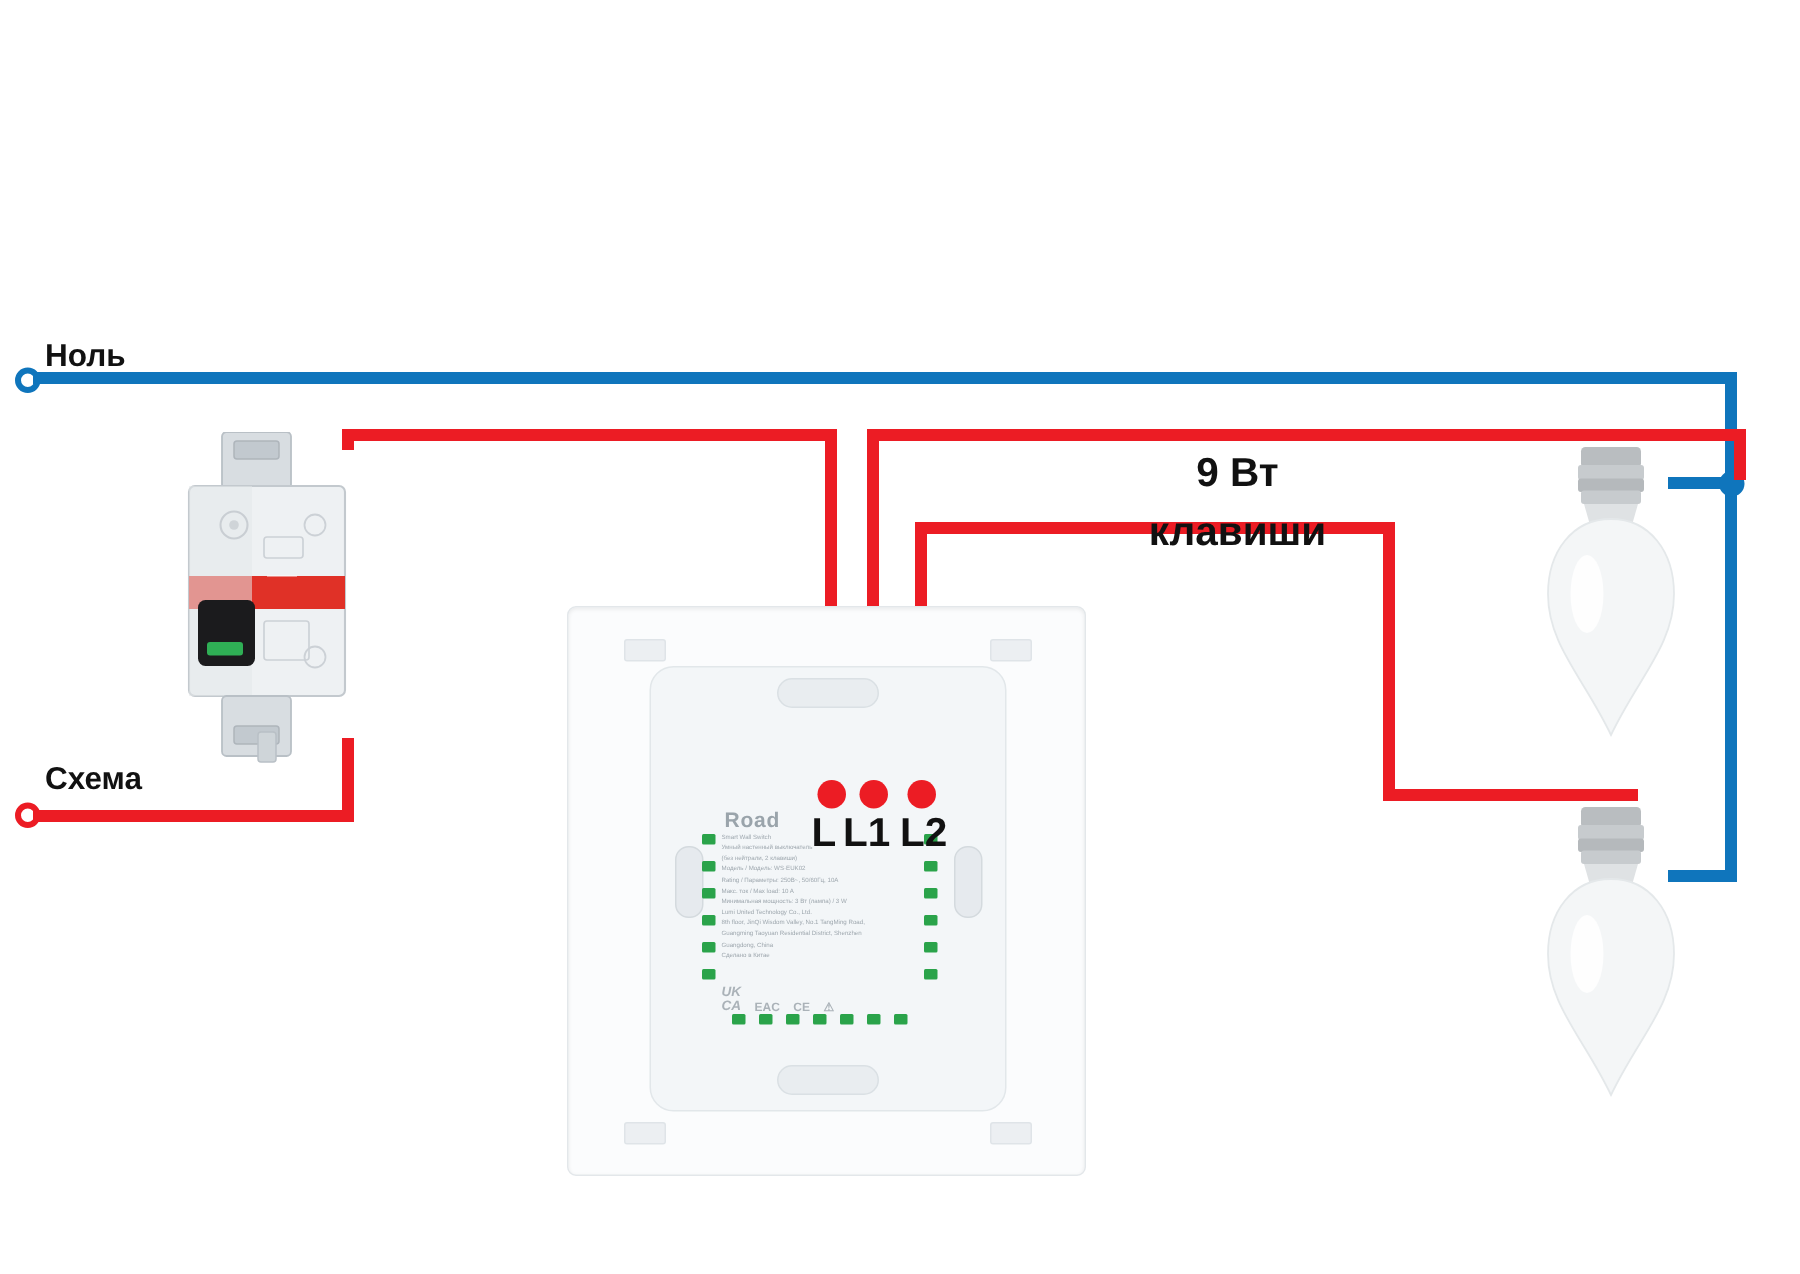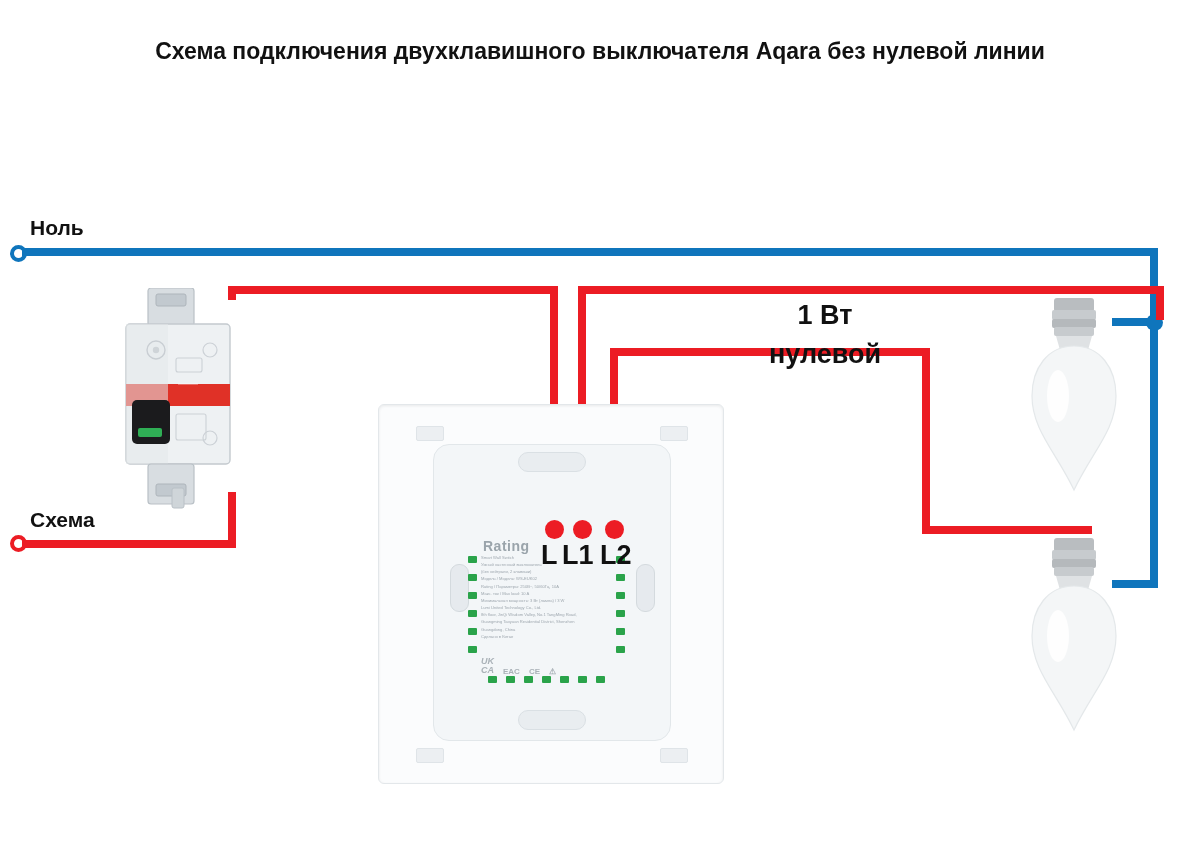--- a/index.html
+++ b/index.html
@@ -200,26 +200,23 @@
     z-index: 25;
   }
   #bulb-top { left: 1022px; top: 296px; }
   #bulb-bottom { left: 1022px; top: 536px; }
 </style>
 </head>
 <body>
 
 <div id="stage">
 
-  <div id="title">
-    <span class="light">Схема подключения двухклавишного выключателя Aqara </span><span class="strong">без нулевой линии</span>
-  </div>
 
   <div class="terminal-dot" style="left:10px; top:245px; width:17px; height:17px; border:4px solid #0f75bc; background:#ffffff;"></div>
-  <div class="side-label" style="left:30px; top:216px;">Ноль</div>
+  <div class="side-label" style="left:30px; top:226px;">Ноль</div>
 
   <div class="wire blue" style="left:22px; top:248px; width:1136px; height:8px;"></div>
 
   <div class="wire blue" style="left:1150px; top:248px; width:8px; height:340px;"></div>
 
   <div class="wire blue" style="left:1112px; top:318px; width:46px; height:8px;"></div>
   <div class="terminal-dot" style="left:1146px; top:314px; width:17px; height:17px; background:#0f75bc;"></div>
 
   <div class="wire blue" style="left:1112px; top:580px; width:46px; height:8px;"></div>
 
@@ -236,22 +233,22 @@
   <div class="wire" style="left:578px; top:286px; width:8px; height:250px;"></div>
   <div class="wire" style="left:578px; top:286px; width:586px; height:8px;"></div>
   <div class="wire" style="left:1156px; top:286px; width:8px; height:34px;"></div>
 
   <div class="wire" style="left:610px; top:348px; width:8px; height:190px;"></div>
   <div class="wire" style="left:610px; top:348px; width:320px; height:8px;"></div>
   <div class="wire" style="left:922px; top:348px; width:8px; height:186px;"></div>
   <div class="wire" style="left:922px; top:526px; width:170px; height:8px;"></div>
 
   <div id="watt-note">
-    <span>1 Вт</span>
-    <span class="line2">нулевой</span>
+    <span>9 Вт</span>
+    <span class="line2">клавиши</span>
   </div>
 
   <div id="breaker">
     <svg width="124" height="222" viewBox="0 0 124 222">
 
       <rect x="30" y="0" width="46" height="38" rx="3" fill="#d8dde1" stroke="#b9c0c6" stroke-width="1.2"></rect>
       <rect x="38" y="6" width="30" height="12" rx="2" fill="#c2c9cf" stroke="#aeb5bb" stroke-width="1"></rect>
 
       <rect x="8" y="36" width="104" height="140" rx="4" fill="#eef1f3" stroke="#c3c9ce" stroke-width="1.4"></rect>
 
@@ -306,21 +303,21 @@
     <div class="green-pad" style="left:238px; top:224px;"></div>
     <div class="green-pad" style="left:238px; top:242px;"></div>
     <div class="green-pad" style="left:110px; top:272px;"></div>
     <div class="green-pad" style="left:128px; top:272px;"></div>
     <div class="green-pad" style="left:146px; top:272px;"></div>
     <div class="green-pad" style="left:164px; top:272px;"></div>
     <div class="green-pad" style="left:182px; top:272px;"></div>
     <div class="green-pad" style="left:200px; top:272px;"></div>
     <div class="green-pad" style="left:218px; top:272px;"></div>
 
-    <div id="aqara-logo">Rating</div>
+    <div id="aqara-logo">Road</div>
 
     <div id="spec-text">
       <div>Smart Wall Switch</div>
       <div>Умный настенный выключатель</div>
       <div>(без нейтрали, 2 клавиши)</div>
       <div>Модель / Модель: WS-EUK02</div>
       <div>Rating / Параметры: 250В~, 50/60Гц, 10А</div>
       <div>Макс. ток / Max load: 10 A</div>
       <div>Минимальная мощность: 3 Вт (лампа) / 3 W</div>
       <div>Lumi United Technology Co., Ltd.</div>

